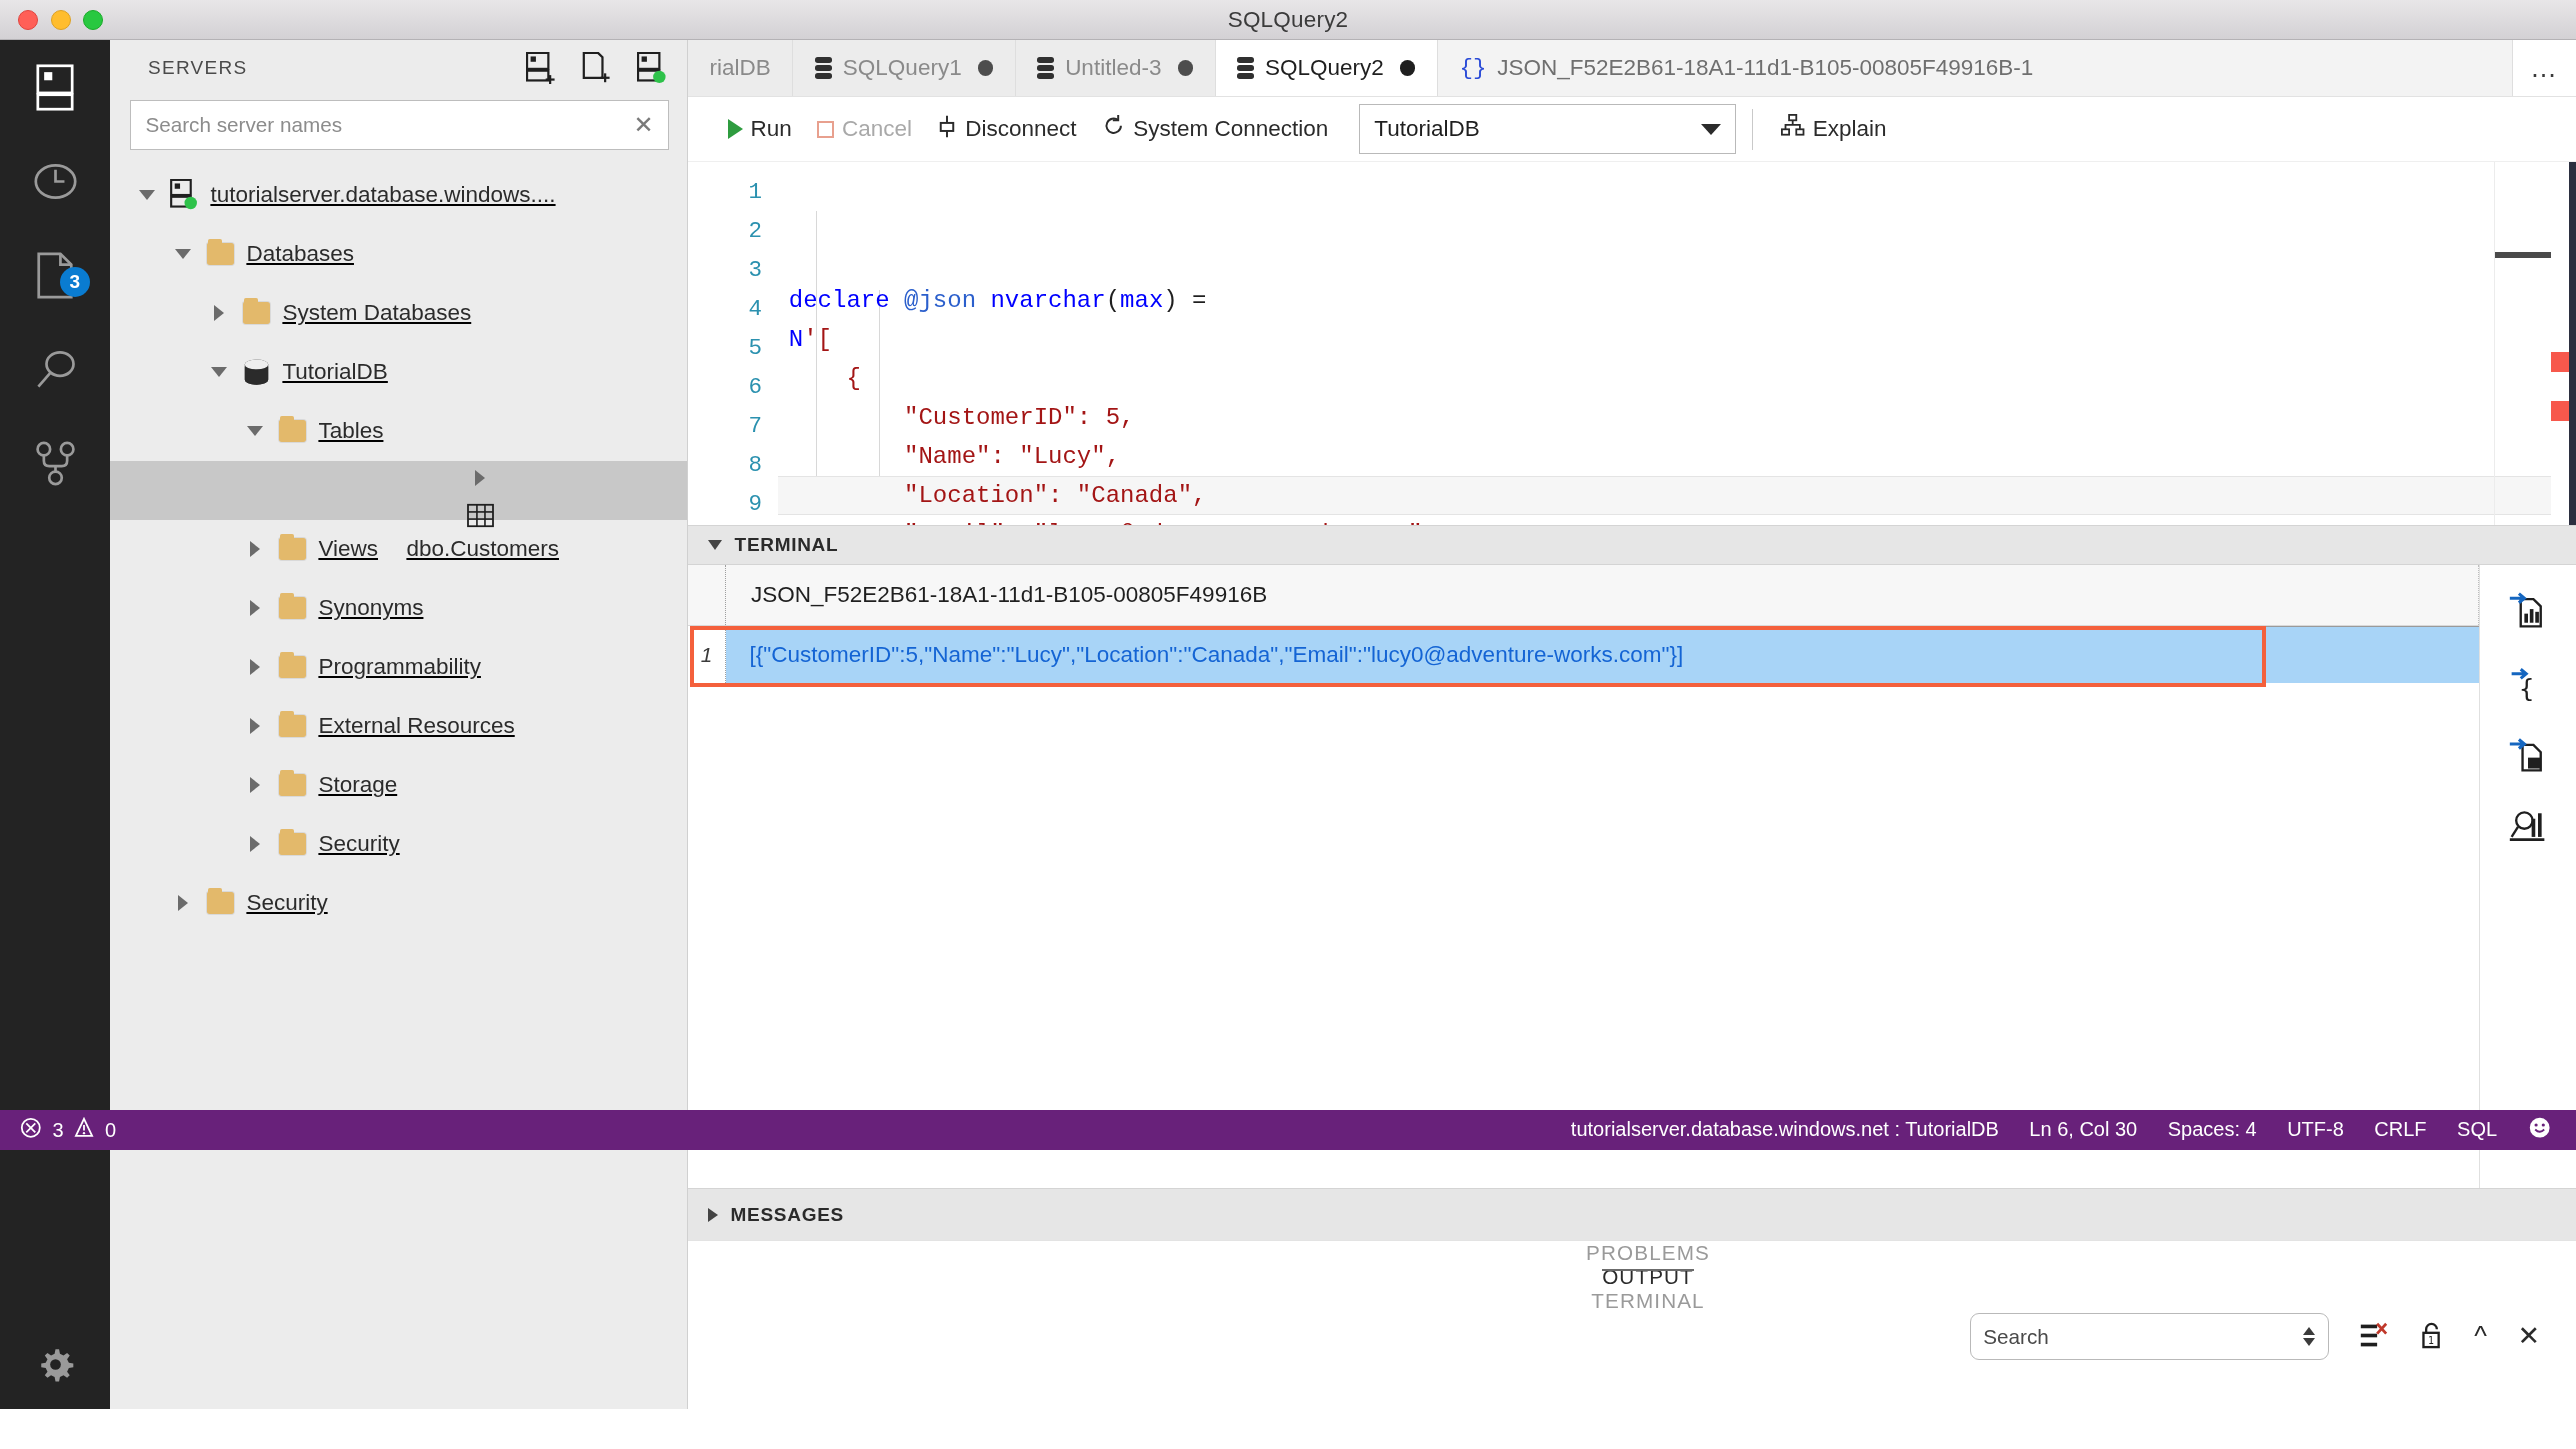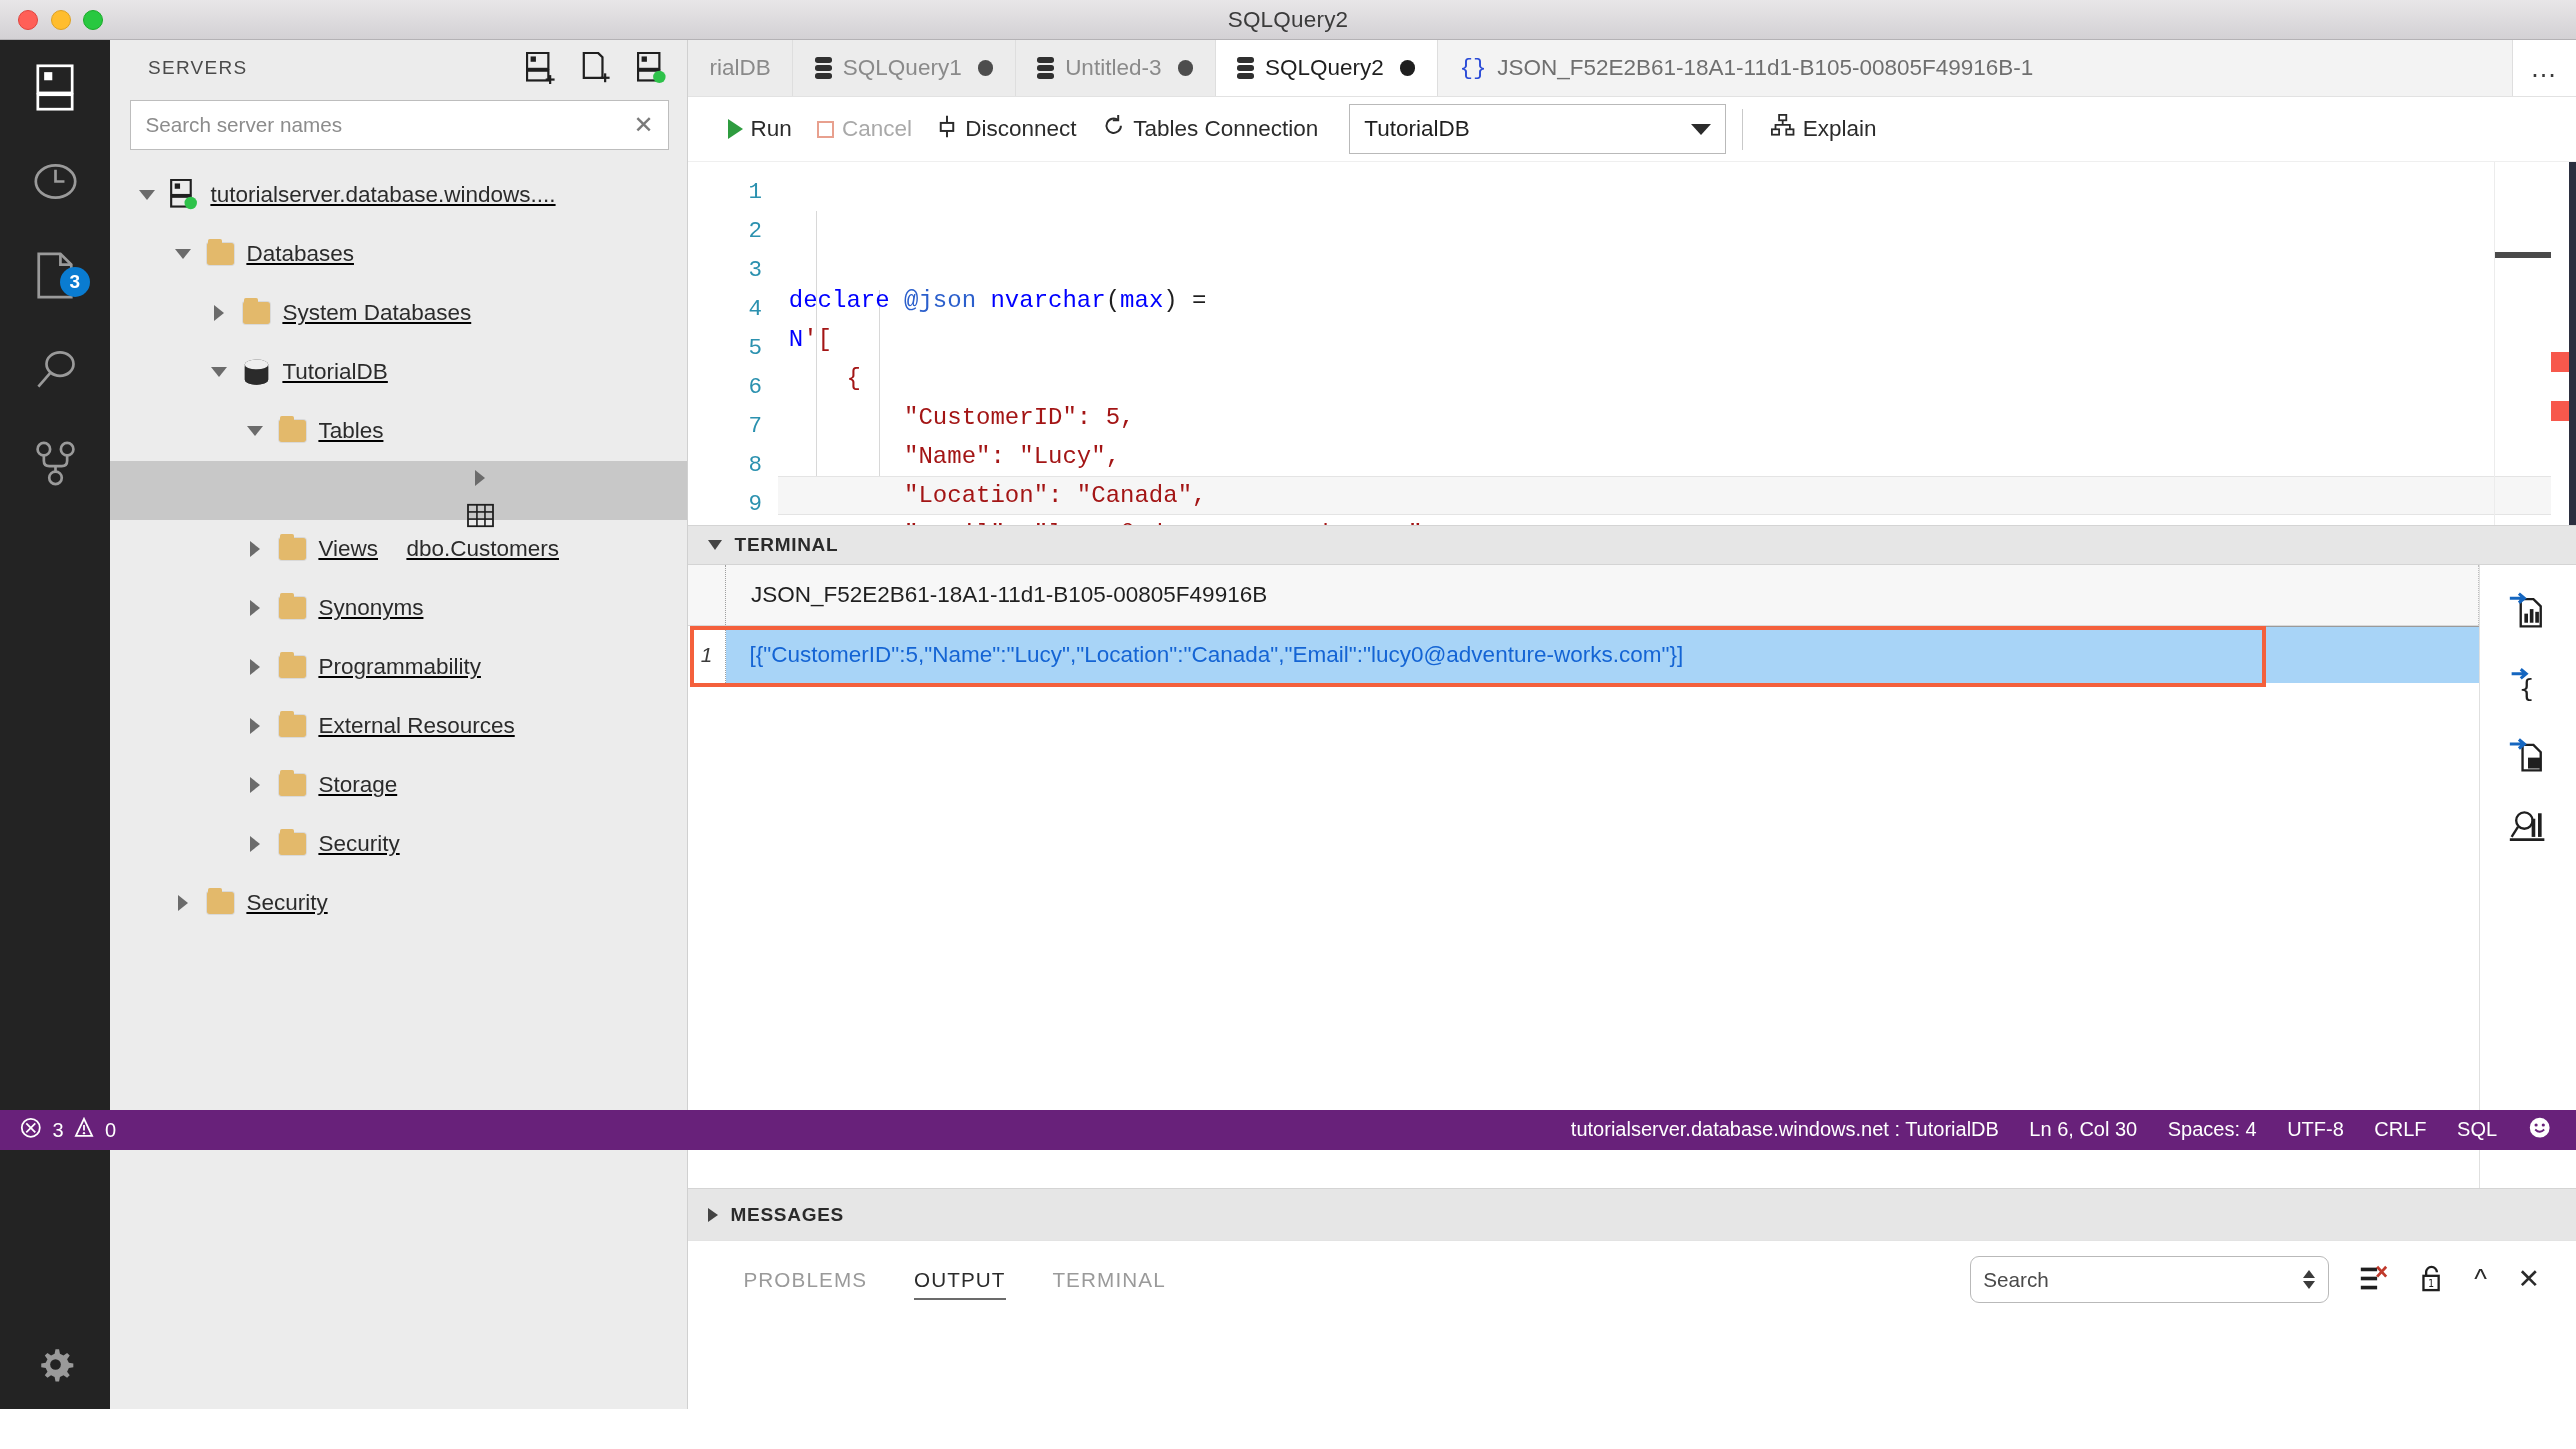--- a/index.html
+++ b/index.html
@@ -259,21 +259,21 @@
 
   
   .messages-header {
     height: 52px; background: #e6e6e6; border-top: 0.9px solid #d4d4d4;
     display: flex; align-items: center; padding-left: 20px; gap: 12.6px;
     font-size: 19px; font-weight: bold; letter-spacing: 0.7px; color: #2b2b2b;
   }
 
   
   .bottom-panel { height: 154px; background: #fff; border-top: 0.9px solid #e3e3e3; }
-  .bp-tabs { display: flex; align-items: center; height: 77px; padding-left: 32px; }
+  .bp-tabs { display: flex; align-items: center; height: 77px; padding-left: 32px; flex-direction: column; }
   .bp-tab {
     font-size: 20.7px; letter-spacing: 1.1px; color: #9a9a9a;
     padding: 0 23.4px; height: 100%; display: flex; align-items: center; position: relative;
   }
   .bp-tab.active { color: #2b2b2b; }
   .bp-tab.active:after {
     content: ''; position: absolute; left: 23.4px; right: 23.4px; bottom: 18px;
     height: 1.8px; background: #6b6b6b;
   }
   .bp-right { margin-left: auto; display: flex; align-items: center; gap: 30.5px; padding-right: 36px; }
@@ -603,21 +603,21 @@
         </span>
         <span>Disconnect</span>
       </div>
       <div class="tb-btn">
         <span>
           <svg width="23.4" height="23.4" viewBox="0 0 26 26">
               <path d="M21 13 a8 8 0 1 1 -3 -6.2" fill="none" stroke="#2b2b2b" stroke-width="2.2"></path>
               <path d="M18 1 v6 h-6" fill="none" stroke="#2b2b2b" stroke-width="2.2"></path>
             </svg>
         </span>
-        <span>Tables Connection</span>
+        <span>System Connection</span>
       </div>
       <div class="tb-select">
         <span>TutorialDB</span>
         <span class="caret-down"></span>
       </div>
       <div class="tb-sep"></div>
       <div class="tb-btn">
         <span>
           <svg width="23.4" height="23.4" viewBox="0 0 26 26">
               <rect x="9" y="1" width="8" height="6" fill="none" stroke="#2b2b2b" stroke-width="2"></rect>

